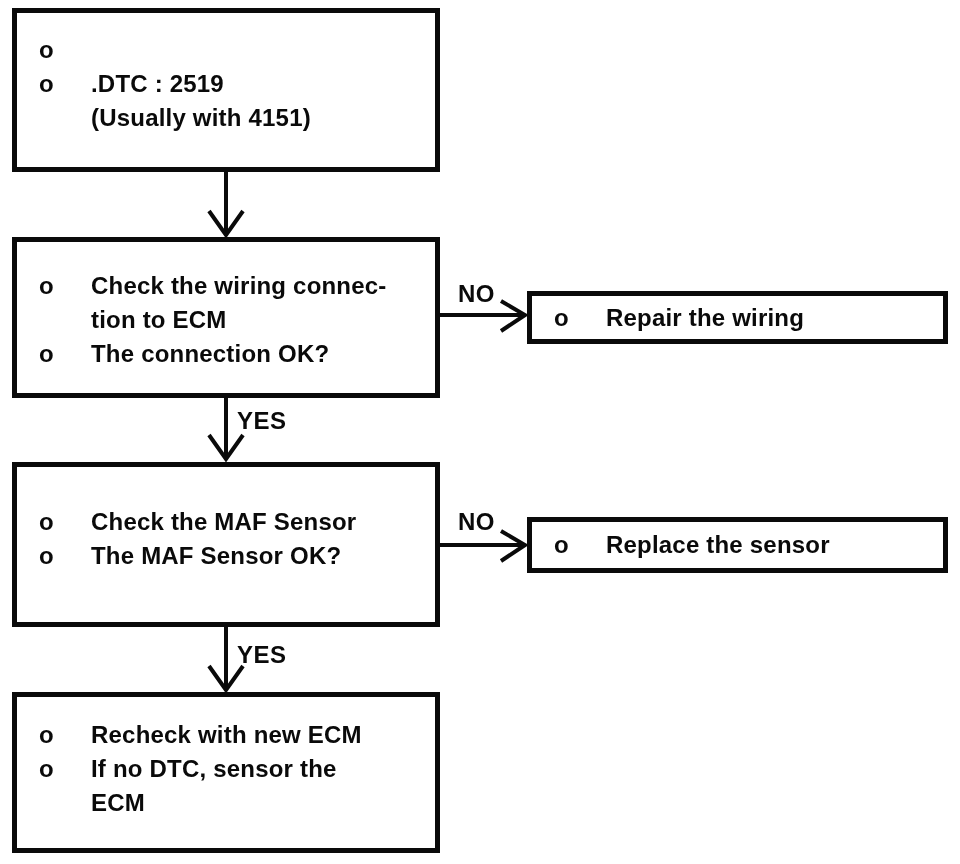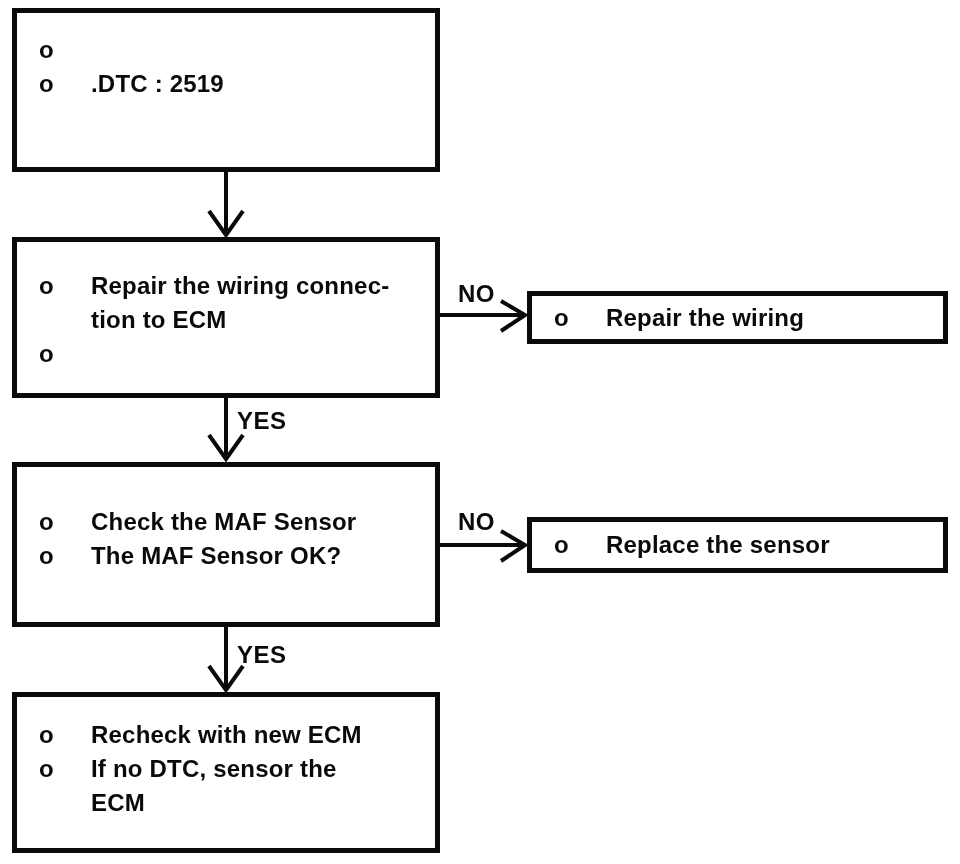--- a/index.html
+++ b/index.html
@@ -98,33 +98,38 @@
   </svg>
 
   <div class="box" style="left:12px; top:8px; width:428px; height:164px; padding-top:20px;">
     <div class="line">
       <span class="bullet">o</span>
     </div>
     <div class="line">
       <span class="bullet">o</span>
       <span class="txt">.DTC : 2519</span>
     </div>
+    <div class="line">
+      <span class="bullet"></span>
+      <span class="txt">(Usually with 4151)</span>
+    </div>
   </div>
 
   <div class="box" style="left:12px; top:237px; width:428px; height:161px; padding-top:27px;">
     <div class="line">
       <span class="bullet">o</span>
-      <span class="txt">Repair the wiring connec-</span>
+      <span class="txt">Check the wiring connec-</span>
     </div>
     <div class="line">
       <span class="bullet"></span>
       <span class="txt">tion to ECM</span>
     </div>
     <div class="line">
       <span class="bullet">o</span>
+      <span class="txt">The connection OK?</span>
     </div>
   </div>
 
   <div class="box single" style="left:527px; top:291px; width:421px; height:53px;">
     <div class="line">
       <span class="bullet">o</span>
       <span class="txt">Repair the wiring</span>
     </div>
   </div>
 

